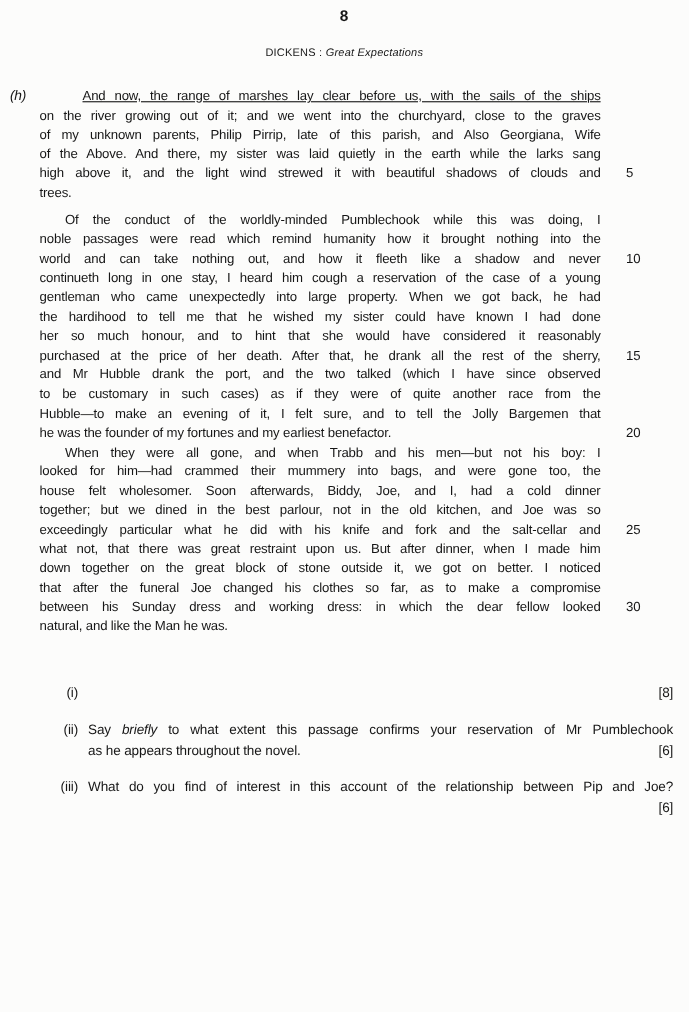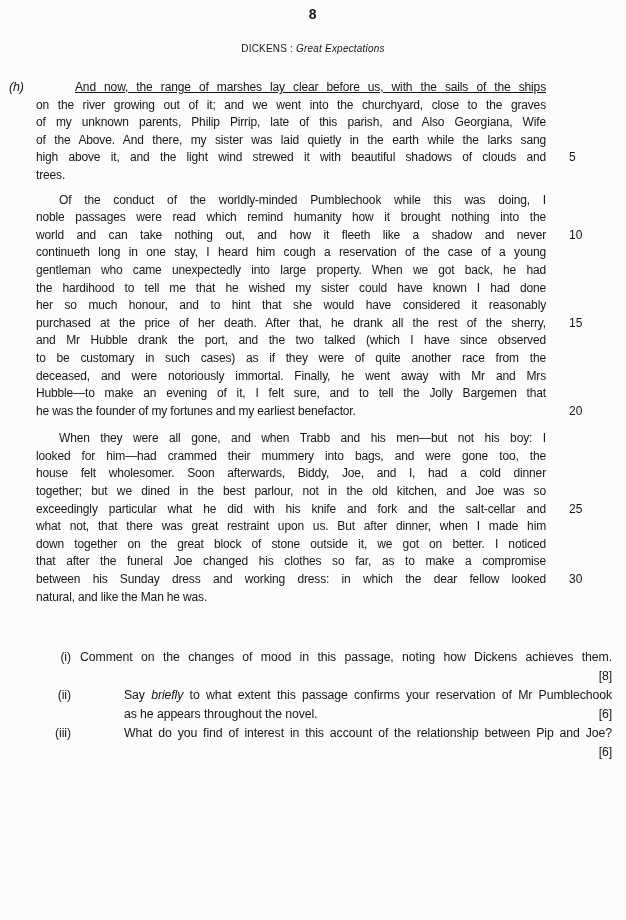--- a/index.html
+++ b/index.html
@@ -32,21 +32,21 @@
     line-height: 17.6px;
     letter-spacing: -0.15px;
   }
   .passage-label {
     position: absolute;
     left: -27px; top: 0;
     font-style: italic;
     font-size: 12.5px;
   }
   .para2 { margin-top: 7px; }
-  .para3 { margin-top: 10px; }
+  .para3 { }
   .pline {
     position: relative;
     white-space: nowrap;      
     text-align: justify;
     text-align-last: justify;
   }
   .pline .ptext { display: inline-block; width: 100%; text-align: justify; text-align-last: justify; white-space: normal; }
   .pline.last .ptext { text-align: right; text-align-last: left; }
   .pline.ind1 .ptext { width: 471px; padding-left: 39px; text-decoration: underline; }
   .pline.ind2 .ptext { width: 487px; padding-left: 23px; }
@@ -59,21 +59,21 @@
     font-size: 12px;
   }
   .questions {
     margin: 42px 0 0 40px;
     width: 572px;
     font-size: 12.3px;
     line-height: 19px;
     letter-spacing: -0.1px;
   }
   .question { display: flex; }
-  .question + .question { margin-top: 0; gap: 44px; }
+  .question + .question { margin-top: 14px; }
   .q-label { width: 31px; text-align: right; flex-shrink: 0; }
   .q-content { margin-left: 9px; width: 532px; }
   .q-line { text-align: justify; text-align-last: justify; }
   .q-markline { text-align: right; }
   .q-line2 { display: flex; }
   .q-line2 .q-mark { margin-left: auto; }
   .it { font-style: italic; }
 </style>
 </head>
 <body>
@@ -98,21 +98,20 @@
     <div class="pline ind2"><span class="ptext">Of the conduct of the worldly-minded Pumblechook while this was doing, I</span></div>
     <div class="pline"><span class="ptext">noble passages were read which remind humanity how it brought nothing into the</span></div>
     <div class="pline"><span class="ptext">world and can take nothing out, and how it fleeth like a shadow and never</span><span class="lnum">10</span></div>
     <div class="pline"><span class="ptext">continueth long in one stay, I heard him cough a reservation of the case of a young</span></div>
     <div class="pline"><span class="ptext">gentleman who came unexpectedly into large property. When we got back, he had</span></div>
     <div class="pline"><span class="ptext">the hardihood to tell me that he wished my sister could have known I had done</span></div>
     <div class="pline"><span class="ptext">her so much honour, and to hint that she would have considered it reasonably</span></div>
     <div class="pline"><span class="ptext">purchased at the price of her death. After that, he drank all the rest of the sherry,</span><span class="lnum">15</span></div>
     <div class="pline"><span class="ptext">and Mr Hubble drank the port, and the two talked (which I have since observed</span></div>
     <div class="pline"><span class="ptext">to be customary in such cases) as if they were of quite another race from the</span></div>
-    <div class="pline"><span class="ptext">deceased, and were notoriously immortal. Finally, he went away with Mr and Mrs</span></div>
     <div class="pline"><span class="ptext">Hubble—to make an evening of it, I felt sure, and to tell the Jolly Bargemen that</span></div>
     <div class="pline last"><span class="ptext">he was the founder of my fortunes and my earliest benefactor.</span><span class="lnum">20</span></div>
   </div>
 
   <div class="para para3">
     <div class="pline ind2"><span class="ptext">When they were all gone, and when Trabb and his men—but not his boy: I</span></div>
     <div class="pline"><span class="ptext">looked for him—had crammed their mummery into bags, and were gone too, the</span></div>
     <div class="pline"><span class="ptext">house felt wholesomer. Soon afterwards, Biddy, Joe, and I, had a cold dinner</span></div>
     <div class="pline"><span class="ptext">together; but we dined in the best parlour, not in the old kitchen, and Joe was so</span></div>
     <div class="pline"><span class="ptext">exceedingly particular what he did with his knife and fork and the salt-cellar and</span><span class="lnum">25</span></div>
@@ -122,21 +121,20 @@
     <div class="pline"><span class="ptext">between his Sunday dress and working dress: in which the dear fellow looked</span><span class="lnum">30</span></div>
     <div class="pline last"><span class="ptext">natural, and like the Man he was.</span></div>
   </div>
 </div>
 
 <div class="questions">
 
   <div class="question">
     <div class="q-label">(i)</div>
     <div class="q-content">
-      <div class="q-line">Comment on the changes of mood in this passage, noting how Dickens achieves them.</div>
       <div class="q-markline"><span class="q-mark">[8]</span></div>
     </div>
   </div>
 
   <div class="question">
     <div class="q-label">(ii)</div>
     <div class="q-content">
       <div class="q-line"><span>Say </span><span class="it">briefly</span><span> to what extent this passage confirms your reservation of Mr Pumblechook</span></div>
       <div class="q-line2">
           <span>as he appears throughout the novel.</span>

